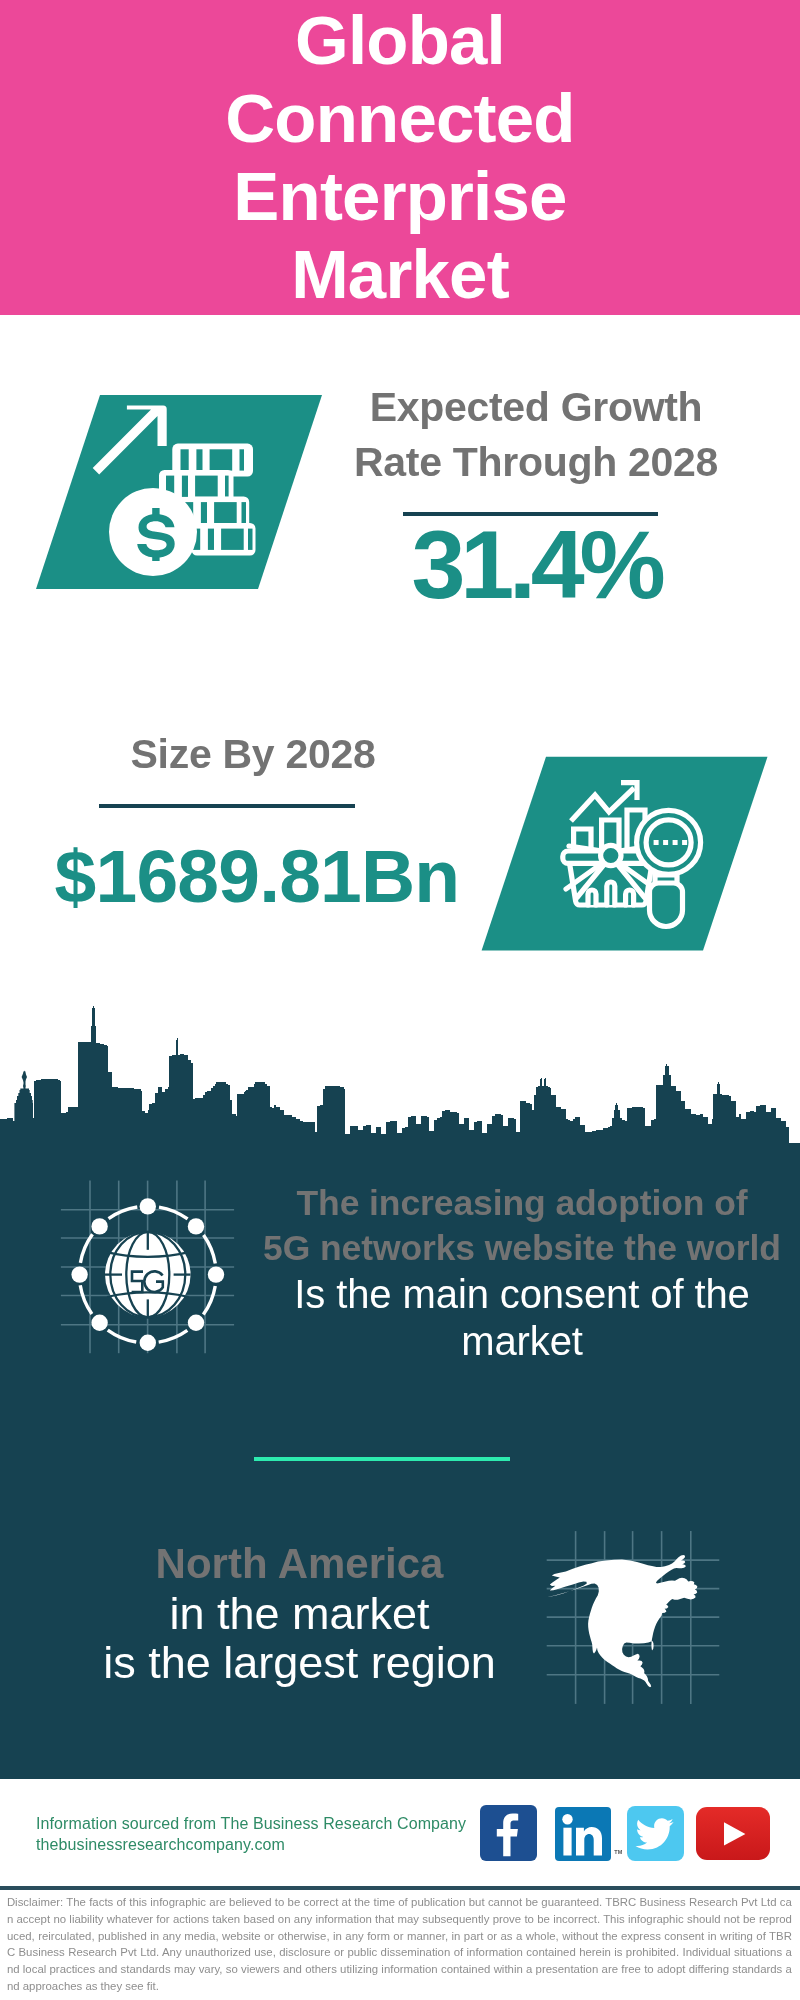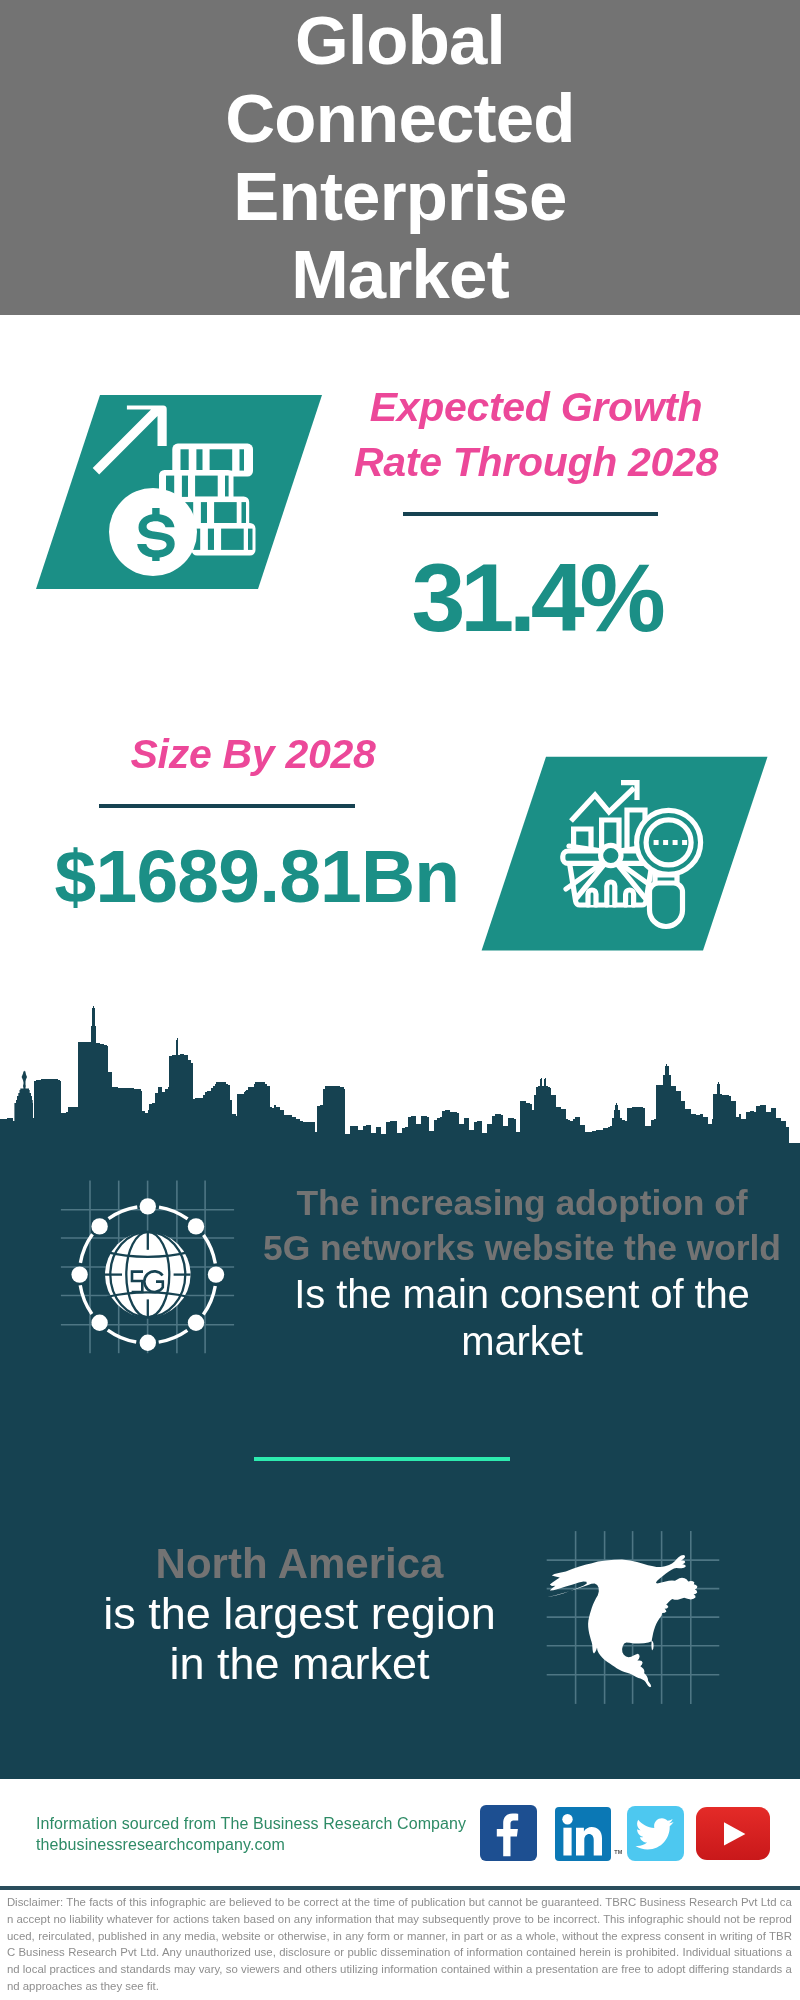--- a/index.html
+++ b/index.html
@@ -2,28 +2,28 @@
 <html><head>
 <meta charset="utf-8">
 <style>
   html,body{margin:0;padding:0;}
   body{width:800px;height:2000px;background:#ffffff;
        font-family:"Liberation Sans",sans-serif;overflow:hidden;
        -webkit-font-smoothing:antialiased;}
   .page{position:relative;width:800px;height:2000px;overflow:hidden;background:#fff;}
 
   
-  .header{position:absolute;left:0;top:0;width:800px;height:315px;background:#737373;}
+  .header{position:absolute;left:0;top:0;width:800px;height:315px;background:#ec4899;}
   .header-title{position:absolute;left:0;top:2px;width:800px;text-align:center;
       color:#fff;font-size:69px;font-weight:bold;line-height:78px;letter-spacing:-0.8px;}
 
   
   .stat1-icon{position:absolute;left:33px;top:389px;width:290px;height:206px;}
   .stat1-text{position:absolute;left:331px;top:380px;width:410px;text-align:center;}
-  .stat-label{color:#ec4899;font-size:41px;font-weight:bold;line-height:55px;letter-spacing:-0.3px;font-style:italic;}
+  .stat-label{color:#737373;font-size:41px;font-weight:bold;line-height:55px;letter-spacing:-0.3px;}
   .stat-rule{height:4px;background:#164251;margin:0 auto;}
   .stat-value{color:#1B8F86;font-weight:bold;letter-spacing:-1.5px;}
 
   
   .stat2-text{position:absolute;left:44px;top:727px;width:418px;text-align:center;}
   .stat2-icon{position:absolute;left:478px;top:753px;width:290px;height:190px;}
 
   
   .lower{position:absolute;left:0;top:1142px;width:800px;height:637px;background:#164251;clip-path:polygon(0 0, 789px 0, 789px 11px, 800px 11px, 800px 637px, 0 637px);}
   .skyline{position:absolute;left:0;top:1000px;width:800px;height:160px;z-index:2;}
@@ -115,21 +115,21 @@
         <rect x="119.2" y="119.0" width="7.4" height="10"></rect>
         <rect x="119.2" y="162.5" width="7.4" height="9.5"></rect>
         <path d="M122.8,125.0 c10.6,0 17.8,5.2 18.7,13.3 h-9.0 c-0.9,-3.8 -4.6,-6.0 -9.8,-6.0 c-5.5,0 -9.1,2.1 -9.1,5.2 c0,2.8 2.2,4.2 7.7,5.1 l6.6,1.0 c9.4,1.4 13.8,5.0 13.8,11.3 c0,8.2 -7.5,13.7 -18.6,13.7 c-10.7,0 -18.1,-5.3 -18.9,-13.6 h9.1 c0.9,4.0 4.7,6.3 10.3,6.3 c5.9,0 10.0,-2.2 10.0,-5.5 c0,-2.7 -2.2,-4.1 -7.4,-5.0 l-7.2,-1.1 c-9.1,-1.4 -13.5,-5.1 -13.5,-11.3 c0,-7.7 7.1,-13.4 17.3,-13.4 z"></path>
       </g>
     </svg>
   </div>
   <div class="stat1-text">
     <div class="stat-label">Expected Growth</div>
     <div class="stat-label">Rate Through 2028</div>
     <div class="stat-rule" style="width:255px;margin-top:22px;margin-left:72px"></div>
-    <div class="stat-value" style="font-size:97px;line-height:97px;letter-spacing:-5.2px;margin-top:33px;padding-left:0px">31.4%</div>
+    <div class="stat-value" style="font-size:97px;line-height:97px;letter-spacing:-5.2px;padding-left:0px">31.4%</div>
   </div>
 
   <div class="stat2-text">
     <div class="stat-label">Size By 2028</div>
     <div class="stat-rule" style="width:256px;margin-top:22px;margin-left:55px"></div>
     <div class="stat-value" style="font-size:75px;line-height:75px;letter-spacing:-0.8px;margin-top:31px;padding-left:8px">$1689.81Bn</div>
   </div>
   <div class="stat2-icon">
     <svg viewBox="0 0 292 202" width="292" height="202">
       <polygon points="68,3.8 289.5,3.8 225,197.4 3.6,197.4" fill="#1B8F86"></polygon>
@@ -239,22 +239,22 @@
     <div class="hl">The increasing adoption of</div>
     <div class="hl">5G networks website the world</div>
     <div class="nm">Is the main consent of the</div>
     <div class="nm">market</div>
   </div>
 
   <div class="mid-rule"></div>
 
   <div class="region-text">
     <div class="hl" style="font-size:42px;line-height:50px;letter-spacing:0px">North America</div>
+    <div class="nm" style="font-size:45px;line-height:49px;letter-spacing:0px">in the market</div>
     <div class="nm" style="font-size:45px;line-height:50px;letter-spacing:0px">is the largest region</div>
-    <div class="nm" style="font-size:45px;line-height:49px;letter-spacing:0px">in the market</div>
   </div>
   <div class="region-icon">
     <svg viewBox="0 0 190 200" width="190" height="200">
       <g stroke="#4E7684" stroke-width="1.6">
         <line x1="35.6" y1="26.1" x2="35.6" y2="198.9"></line>
         <line x1="64.6" y1="26.1" x2="64.6" y2="198.9"></line>
         <line x1="92.6" y1="26.1" x2="92.6" y2="198.9"></line>
         <line x1="121.6" y1="26.1" x2="121.6" y2="198.9"></line>
         <line x1="150.8" y1="26.1" x2="150.8" y2="198.9"></line>
         <line x1="6.7" y1="55.1" x2="179.3" y2="55.1"></line>

